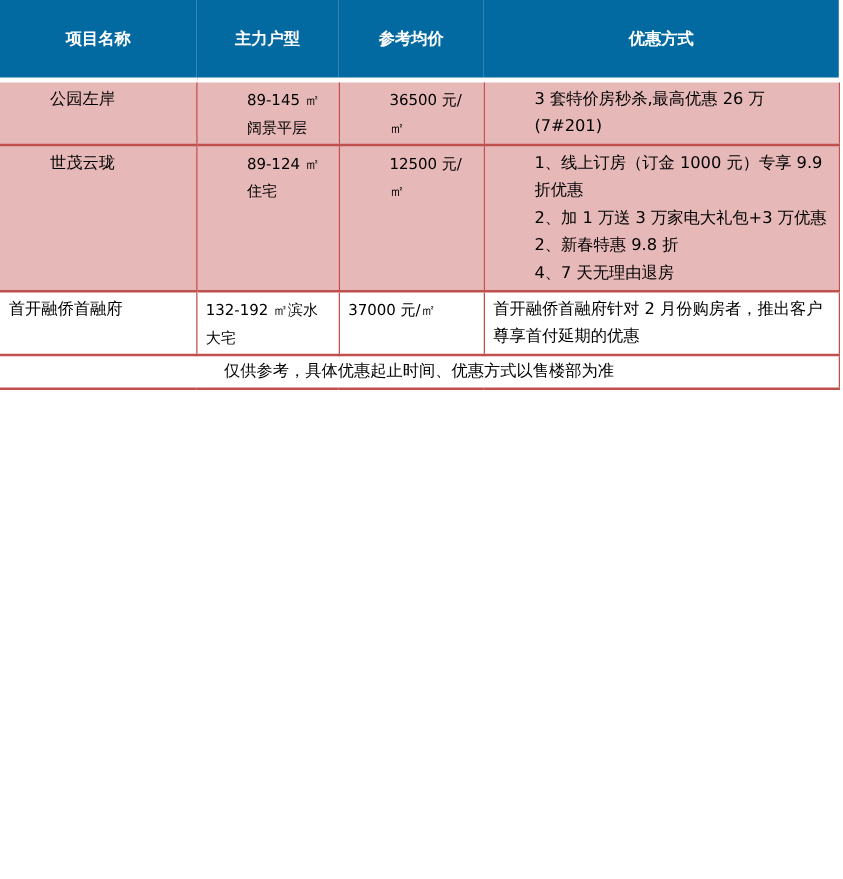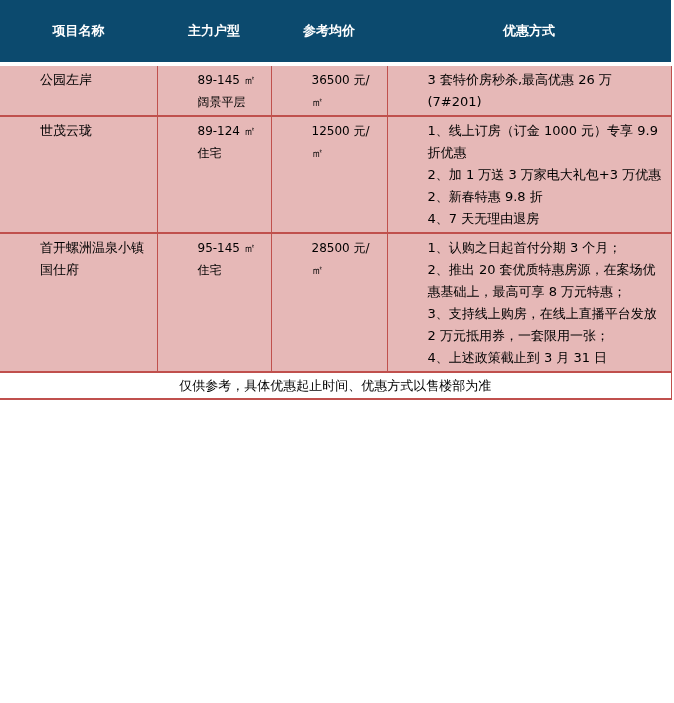--- a/index.html
+++ b/index.html
@@ -4,21 +4,21 @@
 <style>
   html, body { margin: 0; padding: 0; background: #ffffff; }
   body { width: 674px; height: 703px; overflow: hidden; font-family: "DejaVu Sans", "Liberation Sans", sans-serif; }
   .wrap { position: relative; width: 671px; }
   table { border-collapse: collapse; width: 671px; table-layout: fixed; }
   col.c1 { width: 157px; }
   col.c2 { width: 114px; }
   col.c3 { width: 116px; }
   col.c4 { width: 284px; }
   thead th {
-    background: #0c4a6e; color: #ffffff; font-weight: bold; font-size: 13px;
+    background: #0369a1; color: #ffffff; font-weight: bold; font-size: 13px;
     height: 62px; text-align: center; vertical-align: middle; padding: 0;
     border-bottom: 4px solid #ffffff;
   }
   td {
     font-size: 13px; color: #000; vertical-align: top; padding: 3px 6px 2px 7px;
     line-height: 22px; border: 1px solid #C0504D; border-top: 2px solid #C0504D;
   }
   td:first-child { border-left: none; }
   tr.pink td { background: #E6B8B7; padding-left: 40px; }
   tr.white td { background: #ffffff; }
@@ -58,29 +58,26 @@
       <td>世茂云珑</td>
       <td class="sm">89-124 ㎡住宅</td>
       <td class="sm">12500 元/㎡</td>
       <td>
         <span class="line">1、线上订房（订金 1000 元）专享 9.9 折优惠</span>
         <span class="line">2、加 1 万送 3 万家电大礼包+3 万优惠</span>
         <span class="line">2、新春特惠 9.8 折</span>
         <span class="line">4、7 天无理由退房</span>
       </td>
     </tr>
-    <tr class="pink" style="height:138px">
-      <td>首开螺洲温泉小镇国仕府</td>
-      <td class="sm">95-145 ㎡住宅</td>
-      <td class="sm">28500 元/㎡</td>
+    <tr class="white" style="height:49px">
+      <td>首开融侨首融府</td>
+      <td class="sm">132-192 ㎡滨水大宅</td>
+      <td class="sm">37000 元/㎡</td>
       <td>
-        <span class="line">1、认购之日起首付分期 3 个月；</span>
-        <span class="line">2、推出 20 套优质特惠房源，在案场优惠基础上，最高可享 8 万元特惠；</span>
-        <span class="line">3、支持线上购房，在线上直播平台发放 2 万元抵用券，一套限用一张；</span>
-        <span class="line">4、上述政策截止到 3 月 31 日</span>
-      </td>
+            <span class="line">首开融侨首融府针对 2 月份购房者，推出客户尊享首付延期的优惠</span>
+          </td>
     </tr>
     <tr style="height:25px">
       <td class="note" colspan="4">仅供参考，具体优惠起止时间、优惠方式以售楼部为准</td>
     </tr>
   </tbody>
 </table>
 </div>
 
 </body></html>

